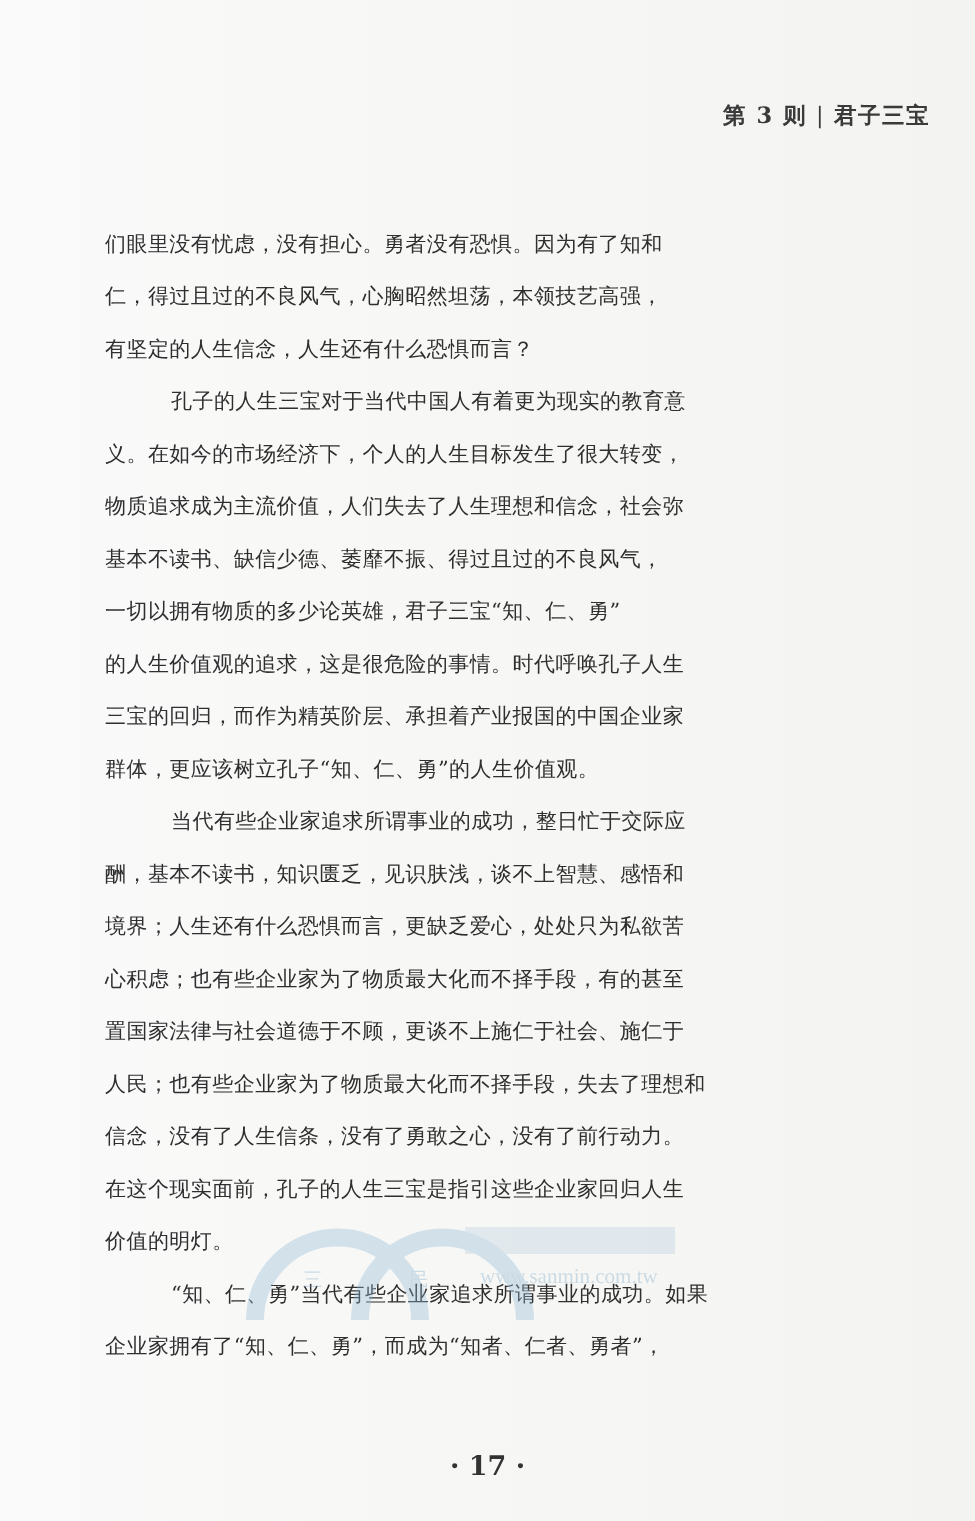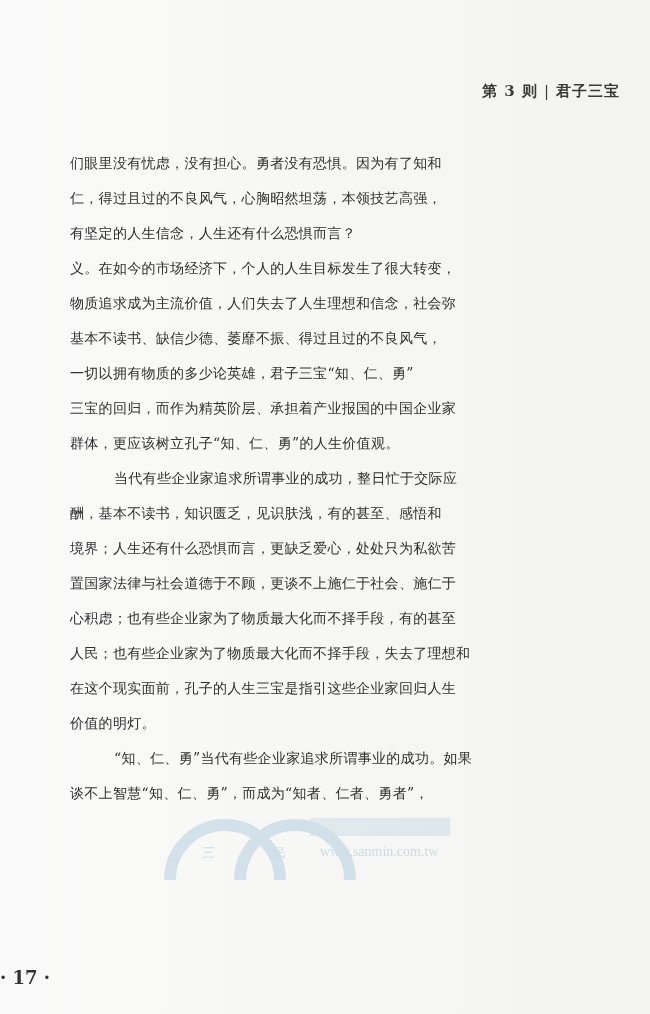--- a/index.html
+++ b/index.html
@@ -23,21 +23,20 @@
   }
   .running-header {
     position: absolute;
     right: 30px;
     top: 68px;
     font-size: 15px;
     font-weight: bold;
     color: #3a3a3a;
     letter-spacing: 1px;
     white-space: nowrap;
-    margin-top: 14px;
   }
   .running-header .sep {
     display: inline-block;
     margin: 0 6px;
     font-weight: normal;
   }
   .body-text {
     position: absolute;
     left: 70px;
     top: 146px;
@@ -73,55 +72,58 @@
   }
   .watermark .wm-url {
     position: absolute; left: 170px; top: 34px;
     font-family: Liberation Serif, serif;
     font-size: 14px; color: #7aa9c9;
   }
   .page-number {
     position: absolute;
     left: 0; right: 0;
     top: 967px;
-    text-align: left;
+    text-align: center;
     font-size: 18px;
     font-weight: bold;
     color: #333;
   }
 </style>
 </head>
 <body>
 
 <div class="page">
 
   <div class="running-header">
     <span>第 3 则</span><span class="sep">|</span><span>君子三宝</span>
   </div>
 
   <div class="body-text">
     <div class="line">们眼里没有忧虑，没有担心。勇者没有恐惧。因为有了知和</div>
     <div class="line">仁，得过且过的不良风气，心胸昭然坦荡，本领技艺高强，</div>
     <div class="line">有坚定的人生信念，人生还有什么恐惧而言？</div>
+    <div class="line indent">孔子的人生三宝对于当代中国人有着更为现实的教育意</div>
     <div class="line">义。在如今的市场经济下，个人的人生目标发生了很大转变，</div>
     <div class="line">物质追求成为主流价值，人们失去了人生理想和信念，社会弥</div>
     <div class="line">基本不读书、缺信少德、萎靡不振、得过且过的不良风气，</div>
     <div class="line">一切以拥有物质的多少论英雄，君子三宝“知、仁、勇”</div>
+    <div class="line">的人生价值观的追求，这是很危险的事情。时代呼唤孔子人生</div>
     <div class="line">三宝的回归，而作为精英阶层、承担着产业报国的中国企业家</div>
     <div class="line">群体，更应该树立孔子“知、仁、勇”的人生价值观。</div>
     <div class="line indent">当代有些企业家追求所谓事业的成功，整日忙于交际应</div>
-    <div class="line">酬，基本不读书，知识匮乏，见识肤浅，有的甚至、感悟和</div>
+    <div class="line">酬，基本不读书，知识匮乏，见识肤浅，谈不上智慧、感悟和</div>
     <div class="line">境界；人生还有什么恐惧而言，更缺乏爱心，处处只为私欲苦</div>
+    <div class="line">心积虑；也有些企业家为了物质最大化而不择手段，有的甚至</div>
     <div class="line">置国家法律与社会道德于不顾，更谈不上施仁于社会、施仁于</div>
-    <div class="line">心积虑；也有些企业家为了物质最大化而不择手段，有的甚至</div>
     <div class="line">人民；也有些企业家为了物质最大化而不择手段，失去了理想和</div>
+    <div class="line">信念，没有了人生信条，没有了勇敢之心，没有了前行动力。</div>
     <div class="line">在这个现实面前，孔子的人生三宝是指引这些企业家回归人生</div>
     <div class="line">价值的明灯。</div>
     <div class="line indent">“知、仁、勇”当代有些企业家追求所谓事业的成功。如果</div>
-    <div class="line">谈不上智慧“知、仁、勇”，而成为“知者、仁者、勇者”，</div>
+    <div class="line">企业家拥有了“知、仁、勇”，而成为“知者、仁者、勇者”，</div>
   </div>
 
   <div class="watermark">
     <svg width="300" height="70" viewBox="0 0 300 70">
       <path d="M20 70 A55 55 0 0 1 130 70" fill="none" stroke="#8fb8d4" stroke-width="12"></path>
       <path d="M90 70 A55 55 0 0 1 200 70" fill="none" stroke="#8fb8d4" stroke-width="12"></path>
       <rect x="160" y="8" width="140" height="18" fill="#8fb8d4" opacity="0.6"></rect>
     </svg>
     <span class="wm-cn1">三</span>
     <span class="wm-cn2">民</span>

